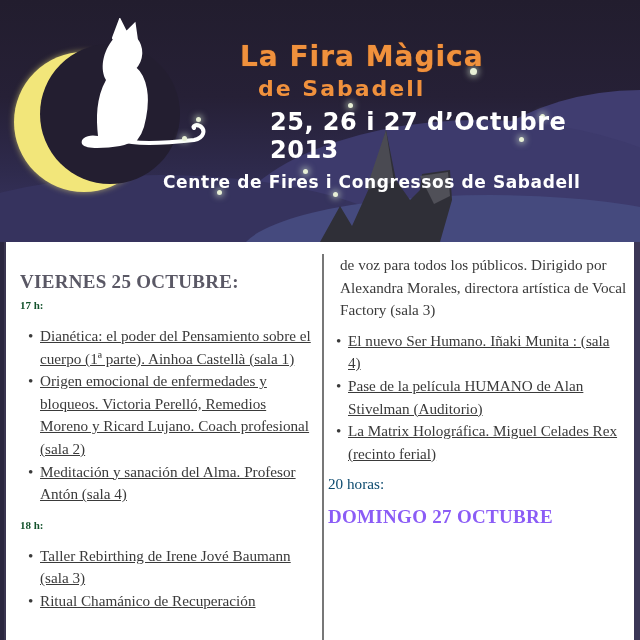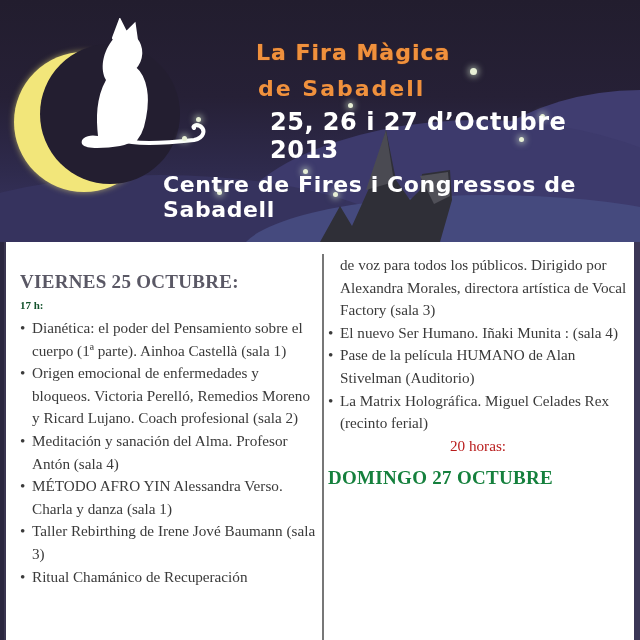--- a/index.html
+++ b/index.html
@@ -36,38 +36,37 @@
 
     .star {
       position: absolute; width: 5px; height: 5px; border-radius: 50%;
       background: #e8f0d6; box-shadow: 0 0 6px 2px rgba(220,240,210,0.55);
     }
 
     .tower-svg { position: absolute; left: 300px; top: 130px; }
 
     .title-line1 {
       position: absolute; left: 240px; top: 40px;
-      color: #f0913d; font-size: 22px; letter-spacing: 1px;
+      color: #f0913d; font-size: 28px; letter-spacing: 1px;
       font-family: "DejaVu Sans", sans-serif; font-weight: bold;
       text-shadow: 0 0 1px #b55e17;
-      margin-left: 16px;
     }
     .title-line2 {
       position: absolute; left: 258px; top: 76px;
       color: #f0913d; font-size: 22px; letter-spacing: 2px;
       font-family: "DejaVu Sans", sans-serif; font-weight: bold;
     }
     .title-dates {
       position: absolute; left: 270px; top: 108px;
       color: #ffffff; font-size: 24px; letter-spacing: 0.5px;
       font-family: "DejaVu Sans", sans-serif; font-weight: bold;
     }
     .title-venue {
       position: absolute; left: 163px; top: 172px;
-      color: #ffffff; font-size: 22px; letter-spacing: 0.6px;
+      color: #ffffff; font-size: 17px; letter-spacing: 0.6px;
       font-family: "DejaVu Sans", sans-serif; font-weight: bold;
     }
 
     
     .card {
       position: absolute; left: 4px; top: 242px; width: 630px; height: 420px;
       background: #ffffff;
       border-left: 2px solid #3a3550;
     }
     .frame-right {
@@ -80,29 +79,29 @@
     .col.left { left: 14px; width: 300px; padding-top: 16px; }
     .col.right { left: 322px; width: 300px; }
     .col-divider {
       position: absolute; left: 316px; top: 12px; width: 1.5px; height: 410px; background: #777;
     }
     .day-heading {
       font-weight: bold; font-size: 19px; color: #5a5865; letter-spacing: 0.3px;
       line-height: 24px;
     }
     .hour-heading { font-weight: bold; font-size: 11px; color: #14532d; line-height: 23px; }
-    .hour-plain { color: #b91c1c; text-align: center; }
-    ul.items { list-style: none; margin: 0; padding: 0; }
+    .hour-plain { color: #0c4a6e; }
+    ul.items { list-style: none; margin: 8px; padding: 0; text-decoration: underline; }
     ul.items li { position: relative; padding-left: 12px; }
     ul.items li::before {
       content: "•"; position: absolute; left: 0; top: 0; color: #3a3a3a;
     }
     .cont { padding-left: 12px; }
     .clipped-heading {
-      margin-top: 10px; font-weight: bold; font-size: 19px; color: #15803d; letter-spacing: 0.3px;
+      margin-top: 10px; font-weight: bold; font-size: 19px; color: #8b5cf6; letter-spacing: 0.3px;
     }
   </style>
 </head>
 <body>
 
 <div class="banner">
   <div class="hill h3"></div>
   <div class="hill h1"></div>
   <div class="hill h2"></div>
   <div class="hill h4"></div>
@@ -143,22 +142,22 @@
   <div class="col left">
     <div class="day-heading">VIERNES 25 OCTUBRE:</div>
 
     <div class="hour-heading">17 h:</div>
     <ul class="items">
       <li>Dianética: el poder del Pensamiento sobre el cuerpo (1ª parte). Ainhoa Castellà (sala 1)</li>
       <li>Origen emocional de enfermedades y bloqueos. Victoria Perelló, Remedios Moreno y Ricard Lujano. Coach profesional (sala 2)</li>
       <li>Meditación y sanación del Alma. Profesor Antón (sala 4)</li>
     </ul>
 
+    <div class="hour-heading">18 h:</div>
     <ul class="items">
-      <li>MÉTODO AFRO YIN Alessandra Verso. Charla y danza (sala 1)</li>
       <li>Taller Rebirthing de Irene Jové Baumann (sala 3)</li>
       <li>Ritual Chamánico de Recuperación</li>
     </ul>
   </div>
 
   <div class="col right">
     <div class="cont">de voz para todos los públicos. Dirigido por Alexandra Morales, directora artística de Vocal Factory (sala 3)</div>
     <ul class="items">
       <li>El nuevo Ser Humano. Iñaki Munita : (sala 4)</li>
       <li>Pase de la película HUMANO de Alan Stivelman (Auditorio)</li>

